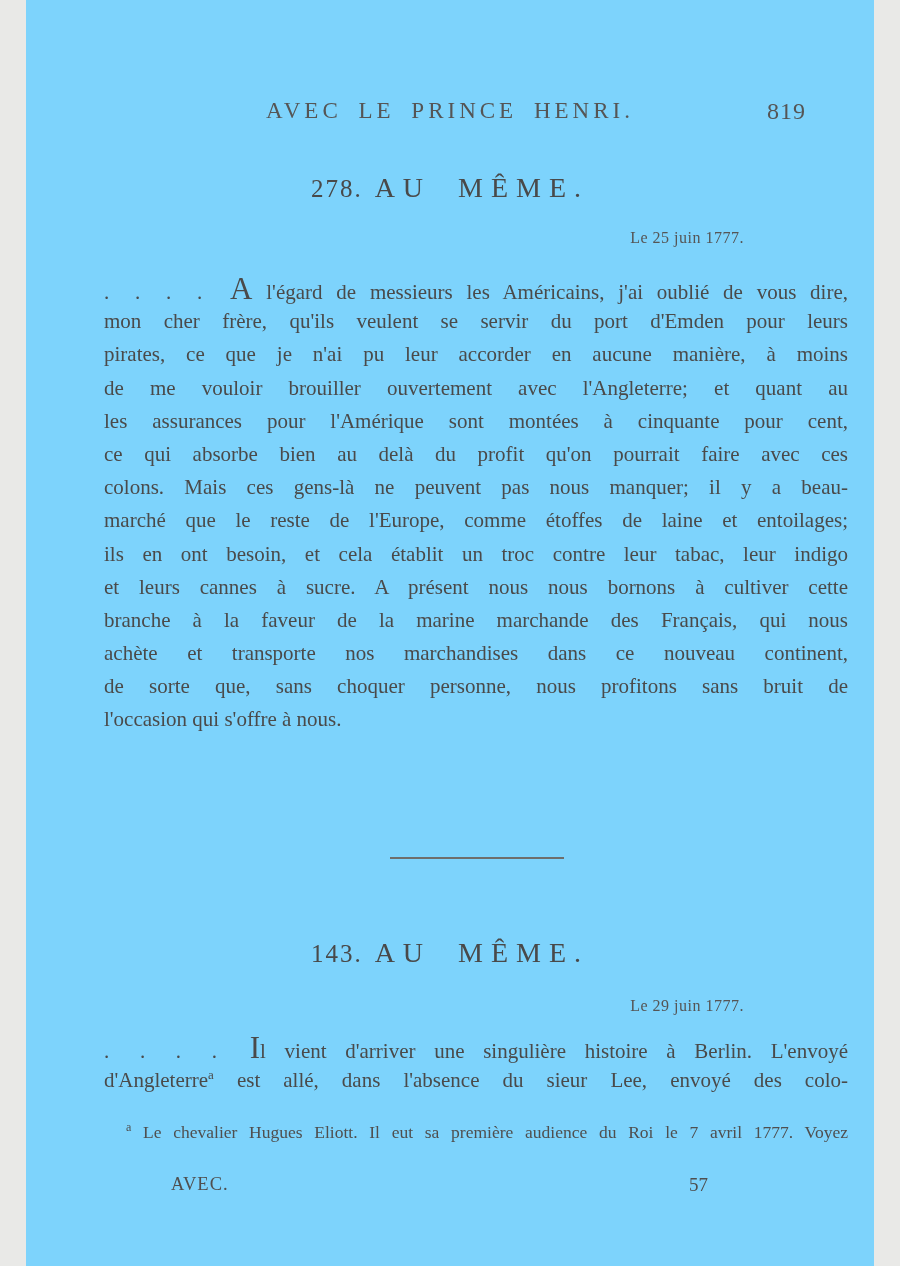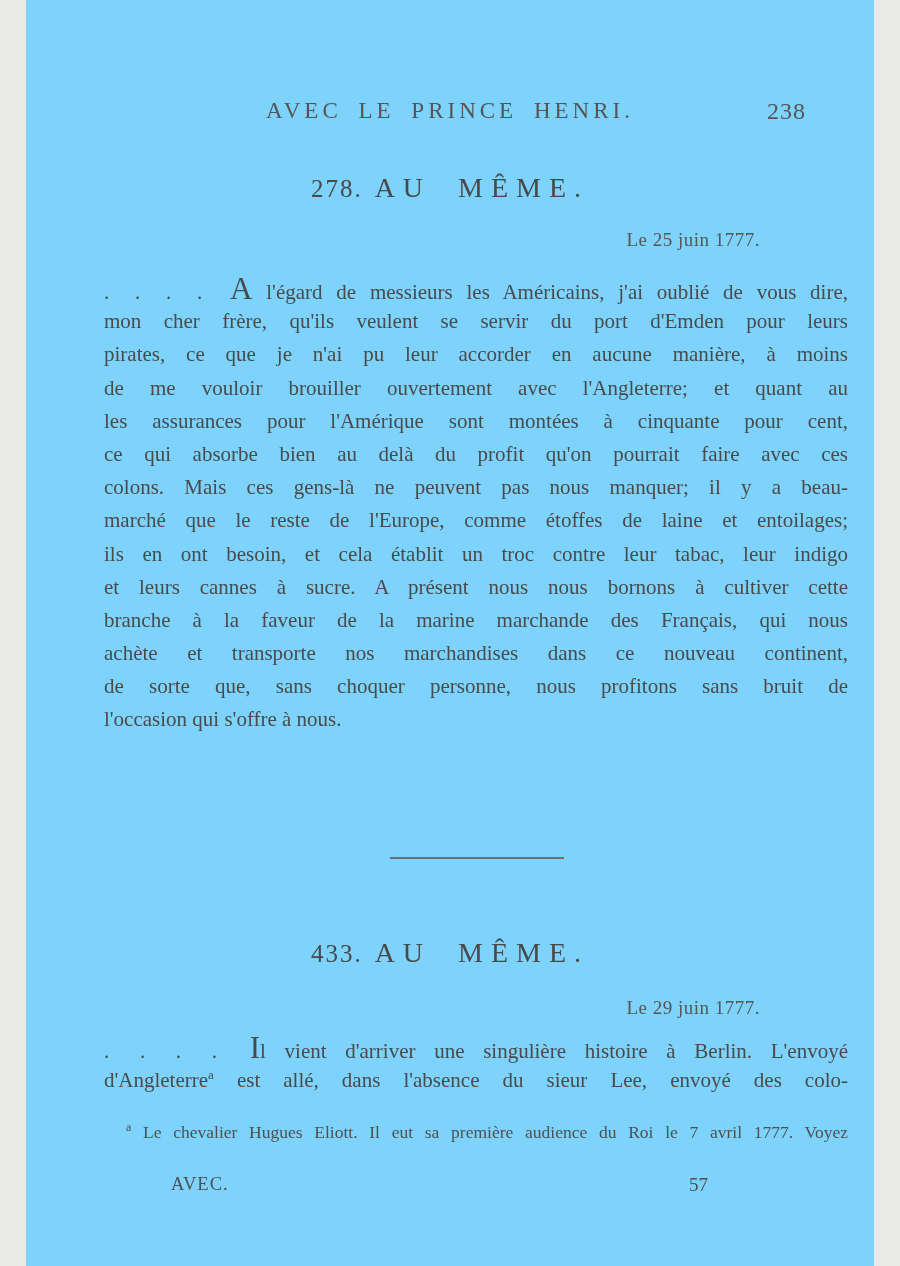--- a/index.html
+++ b/index.html
@@ -47,22 +47,22 @@
   .letter-heading .title {
     font-size: 28px;
     letter-spacing: 8px;
     word-spacing: 12px;
   }
   .heading-278 { top: 172px; }
   .heading-279 { top: 937px; }
 
   .dateline {
     position: absolute;
-    right: 114px;
-    font-size: 19px;
+    right: 130px;
+    font-size: 16px;
     letter-spacing: 0.5px;
     color: #555;
   }
   .dateline-278 { top: 229px; }
   .dateline-279 { top: 997px; }
 
   
   .bodyblock {
     position: absolute;
     left: 78px;
@@ -142,21 +142,21 @@
     font-size: 19px;
     color: #4f4f4f;
   }
 </style>
 </head>
 <body>
 
 <div class="page">
 
   <div class="running-header">AVEC LE PRINCE HENRI.</div>
-  <div class="folio">238</div>
+  <div class="folio">819</div>
 
   <div class="letter-heading heading-278">
     <span class="num">278.</span><span class="title">AU MÊME.</span>
   </div>
   <div class="dateline dateline-278">Le 25 juin 1777.</div>
 
   <div class="bodyblock body-278">
     <div class="jline">
       <span class="dots">. . . .</span>
       <span class="drop-initial">A</span>
@@ -173,21 +173,21 @@
     <div class="jline">et leurs cannes à sucre. A présent nous nous bornons à cultiver cette</div>
     <div class="jline">branche à la faveur de la marine marchande des Français, qui nous</div>
     <div class="jline">achète et transporte nos marchandises dans ce nouveau continent,</div>
     <div class="jline">de sorte que, sans choquer personne, nous profitons sans bruit de</div>
     <div class="jline last">l'occasion qui s'offre à nous.</div>
   </div>
 
   <div class="section-divider"></div>
 
   <div class="letter-heading heading-279">
-    <span class="num">433.</span><span class="title">AU MÊME.</span>
+    <span class="num">143.</span><span class="title">AU MÊME.</span>
   </div>
   <div class="dateline dateline-279">Le 29 juin 1777.</div>
 
   <div class="bodyblock body-279">
     <div class="jline">
       <span class="dots">. . . .</span>
       <span class="drop-initial">I</span><span>l vient d'arriver une singulière histoire à Berlin.  L'envoyé</span>
     </div>
     <div class="jline">
       <span>d'Angleterre</span><sup class="note-ref">a</sup><span> est allé, dans l'absence du sieur Lee, envoyé des colo-</span>

